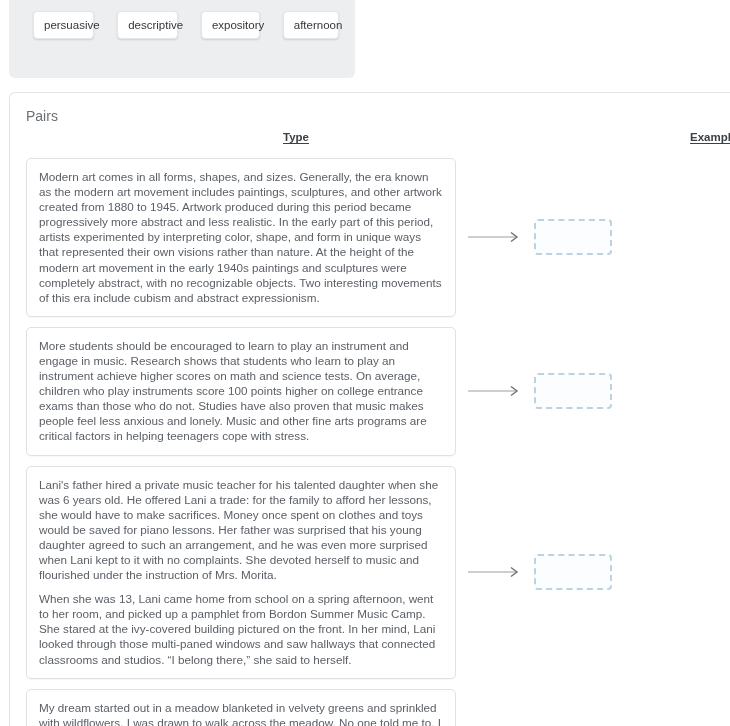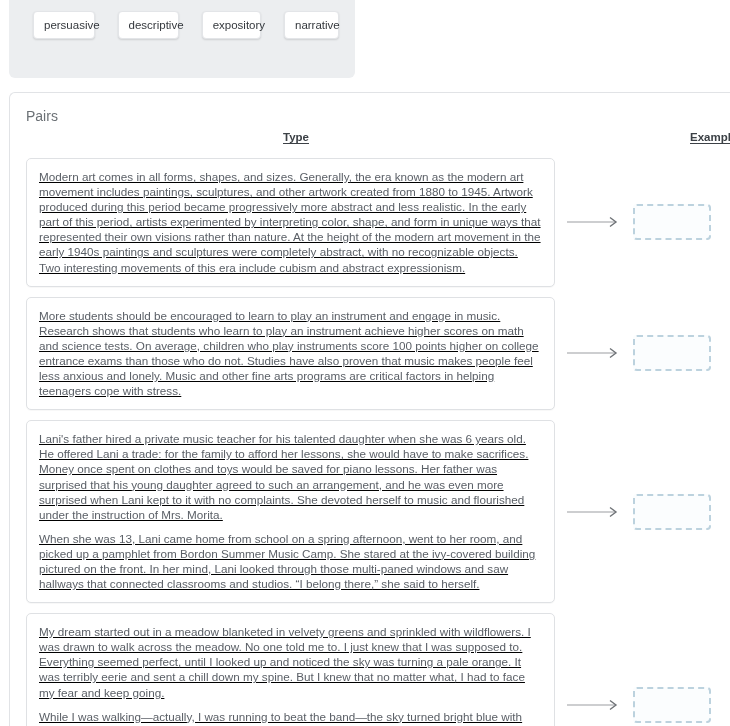--- a/index.html
+++ b/index.html
@@ -94,27 +94,26 @@
 
   .pairs-list { margin-top: 5px; }
 
   .pair-row {
     display: flex;
     align-items: center;
     padding: 0 0 0 16px;
     margin-bottom: 10px;
   }
   .text-card {
-    width: 529px;
+    width: 430px;
     background: #ffffff;
     border: 1px solid #dfe1e4;
     border-radius: 5px;
     padding: 10px 12px 11px 12px;
     box-shadow: 0 1px 1px rgba(0,0,0,.03);
-    text-decoration: underline;
   }
   .text-card p {
     margin: 0;
     font-size: 11.7px;
     line-height: 15.1px;
     color: #5a5f66;
   }
   .text-card p + p { margin-top: 9px; }
 
   .arrow-cell {
@@ -137,21 +136,21 @@
   }
 </style>
 </head>
 <body>
 
 <div class="tiles-panel">
   <div class="tiles-row">
     <div class="tile">persuasive</div>
     <div class="tile">descriptive</div>
     <div class="tile">expository</div>
-    <div class="tile">narrative</div>
+    <div class="tile">afternoon</div>
   </div>
 </div>
 
 <div class="pairs-panel">
   <div class="pairs-title">Pairs</div>
 
   <div class="col-headers">
     <span class="col-head type">Type</span>
     <span class="col-head example">Example</span>
   </div>

